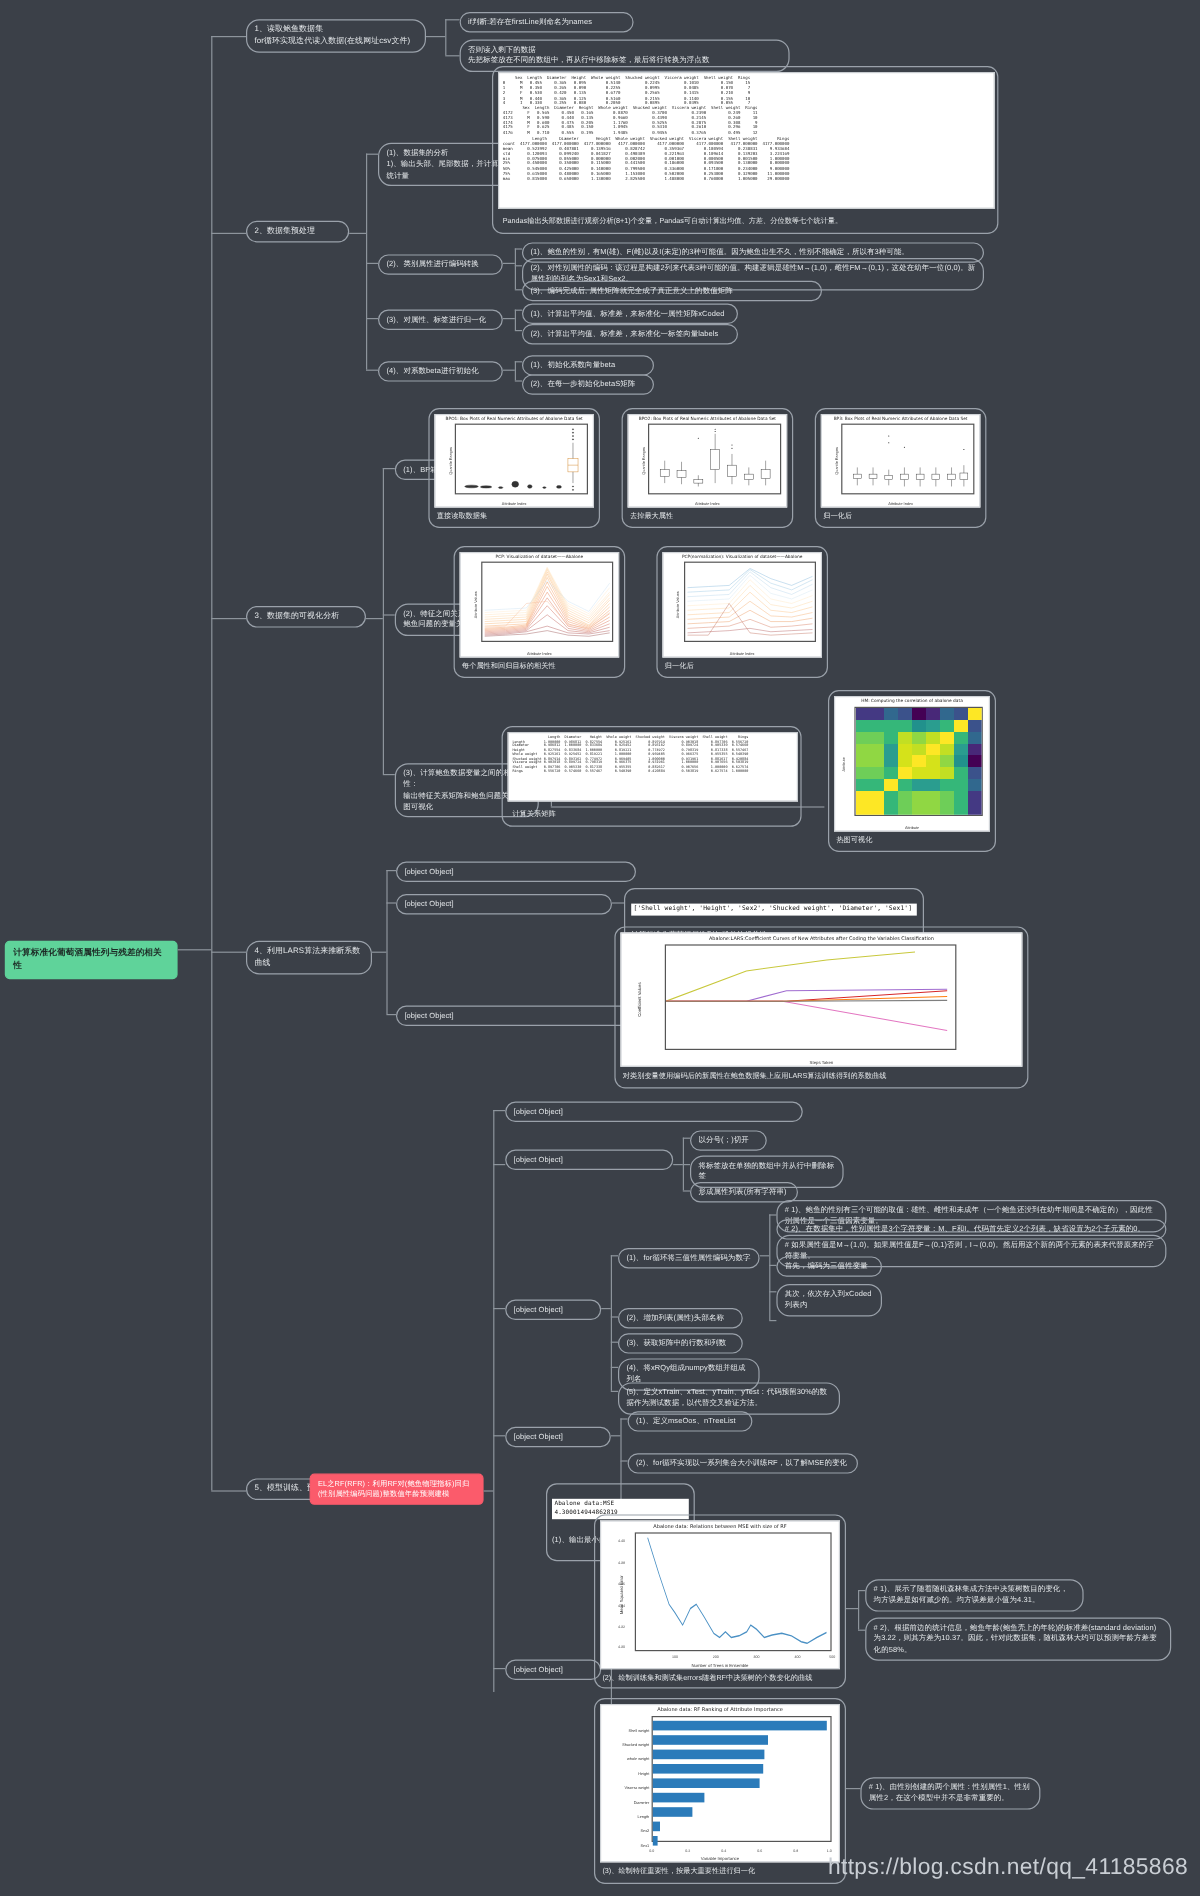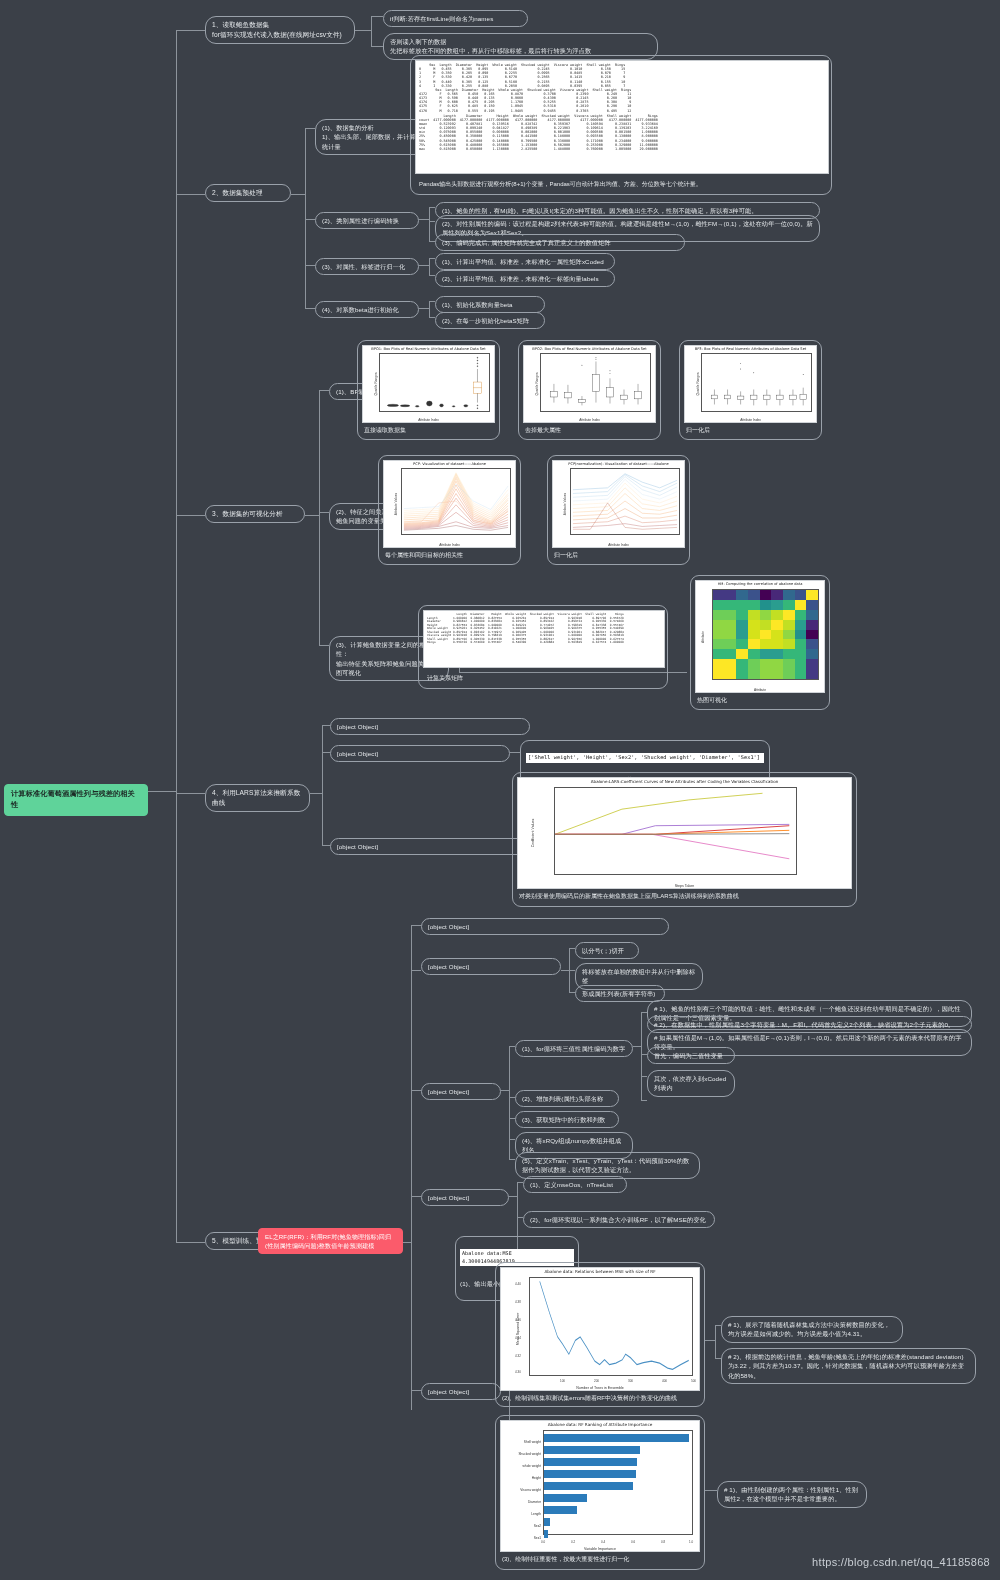--- a/index.html
+++ b/index.html
@@ -82,21 +82,21 @@
     font-family:"DejaVu Sans Mono","Liberation Mono",monospace;
     font-size:3.4px; line-height:1.22; color:#2a2a2a;
     white-space:pre; background:#fff;
   }
   .monocard {
     position:absolute; background:#fff; border:1px solid #c8ccd0;
     padding:2px 3px; overflow:hidden;
   }
   .watermark {
     position:absolute; right:10px; bottom:12px;
-    font-size:11px; color:#c9ced4; letter-spacing:.3px;
+    font-size:19px; color:#c9ced4; letter-spacing:.3px;
   }
   .tick { position:absolute; font-size:3px; color:#444; }
   .bar { position:absolute; background:#2b7bba; }
   .barlabel { position:absolute; font-size:3.2px; color:#333; text-align:right; }
 </style>
 </head>
 <body>
 
 <div id="canvas">
 

